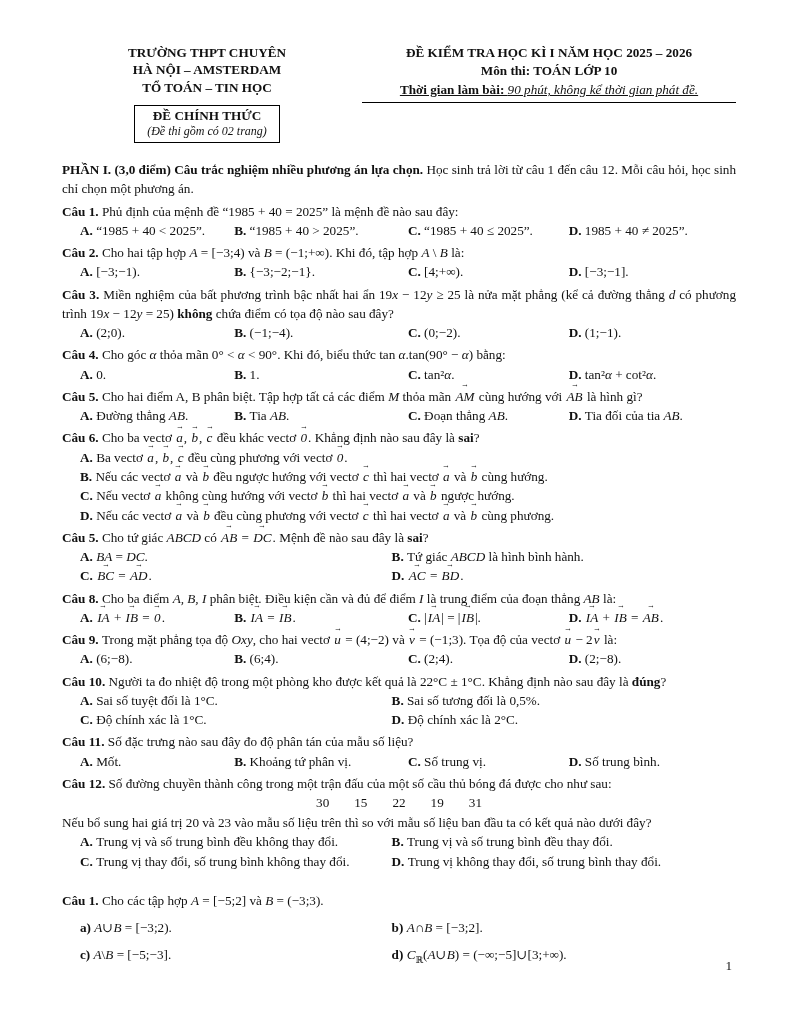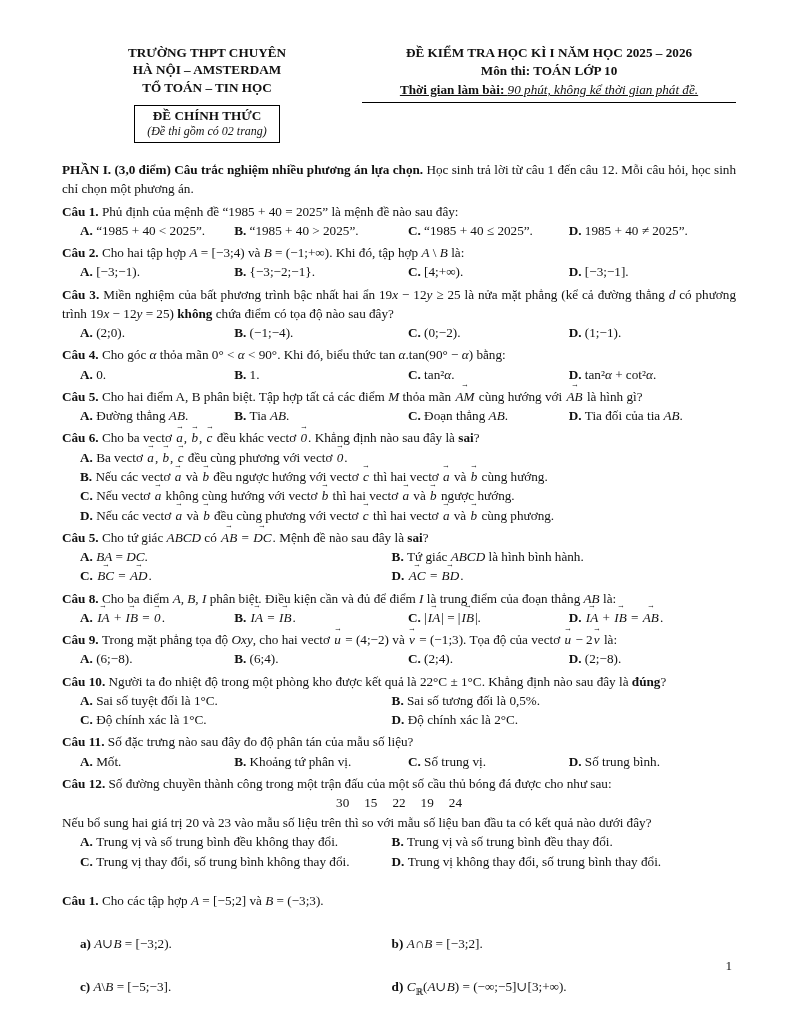--- a/index.html
+++ b/index.html
@@ -34,32 +34,32 @@
   .question { margin-top:3px; }
   #part2 .question { margin-top:7px; }
   .stem { text-align:justify; line-height:1.46; }
   .qlabel { font-weight:bold; }
   .note { text-align:justify; line-height:1.46; }
 
   .options { line-height:1.46; }
   .options.cols4 { display:grid; grid-template-columns:23.5% 26.5% 24.5% 25.5%; padding-left:18px; }
   .options.cols2 { display:grid; grid-template-columns:47.5% 52.5%; padding-left:18px; }
   .options.lines { padding-left:18px; }
-  #part2 .options .option { margin-top:24px; }
+  #part2 .options .option { margin-top:8px; }
   .olabel { font-weight:bold; }
 
   .vec { position:relative; display:inline-block; font-style:italic; padding:0 1px; }
   .vec::after {
     content:"→"; position:absolute; left:50%; top:-0.70em;
     transform:translateX(-50%) scaleX(0.85); font-size:0.70em;
     font-style:normal; line-height:1;
   }
   sub.setsub { font-size:0.7em; }
 
-  .data-line { display:flex; justify-content:center; gap:15px; line-height:1.5; }
+  .data-line { display:flex; justify-content:center; gap:25px; line-height:1.5; }
 
   .page-number { position:absolute; right:60px; bottom:50px; }
 </style>
 </head>
 <body>
 
 <div class="page">
 
   <div class="header">
     <div class="header-left">
@@ -184,21 +184,21 @@
             <div class="option"><span class="olabel">D. </span>Số trung bình.</div>
           </div>
         </div>
         <div class="question">
           <div class="stem"><span class="qlabel">Câu 12. </span>Số đường chuyền thành công trong một trận đấu của một số cầu thủ bóng đá được cho như sau:</div>
           <div class="data-line">
             <span>30</span>
             <span>15</span>
             <span>22</span>
             <span>19</span>
-            <span>24</span>
+            <span>31</span>
           </div>
           <div class="note">Nếu bổ sung hai giá trị 20 và 23 vào mẫu số liệu trên thì so với mẫu số liệu ban đầu ta có kết quả nào dưới đây?</div>
           <div class="options cols2">
             <div class="option"><span class="olabel">A. </span>Trung vị và số trung bình đều không thay đổi.</div>
             <div class="option"><span class="olabel">B. </span>Trung vị và số trung bình đều thay đổi.</div>
             <div class="option"><span class="olabel">C. </span>Trung vị thay đổi, số trung bình không thay đổi.</div>
             <div class="option"><span class="olabel">D. </span>Trung vị không thay đổi, số trung bình thay đổi.</div>
           </div>
         </div>
       </div>

